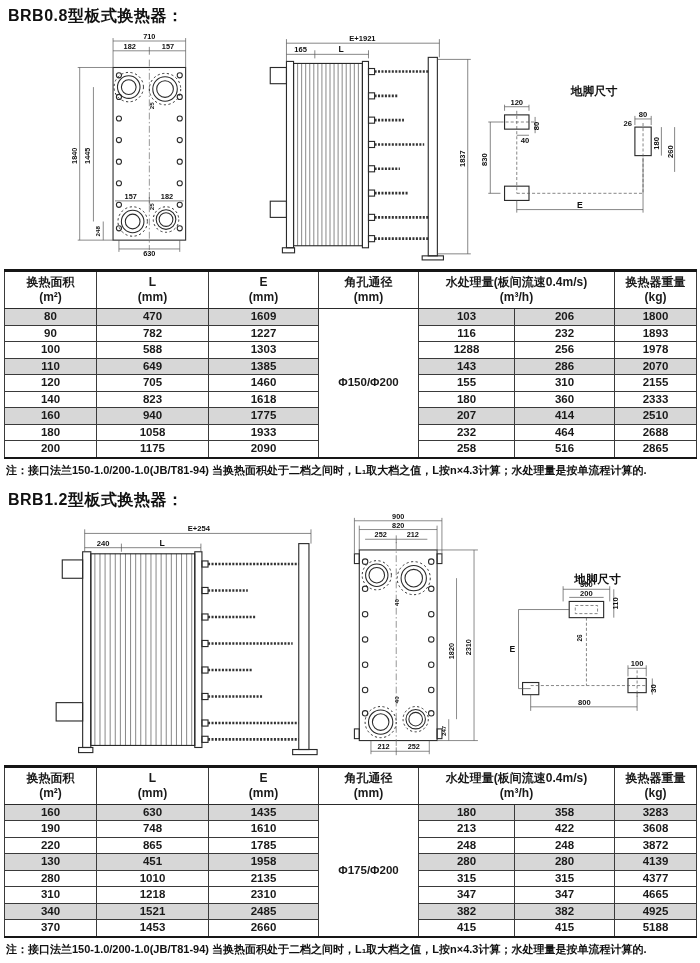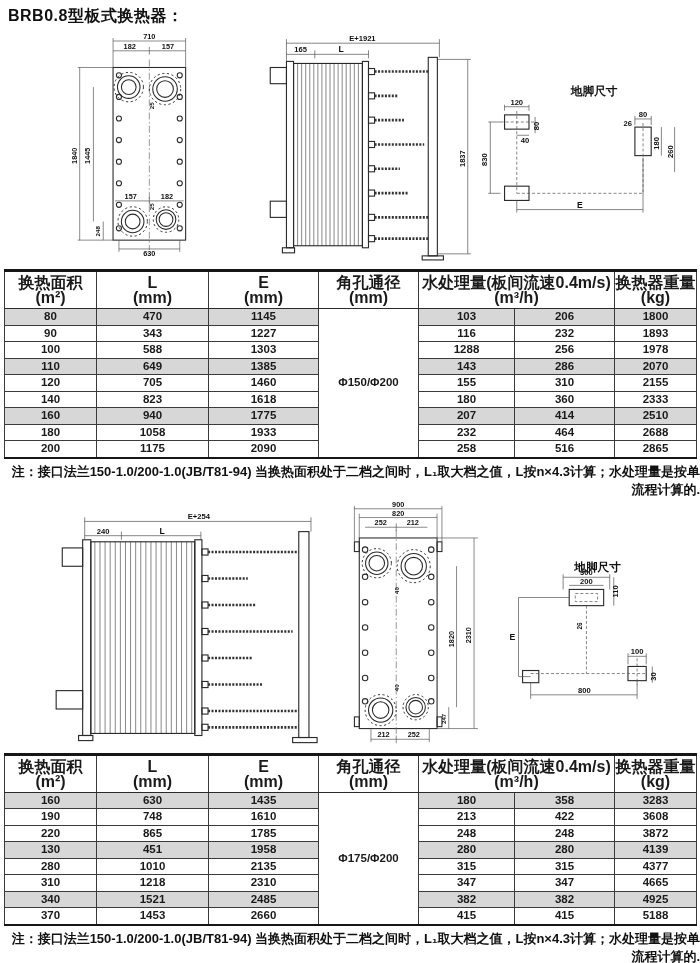--- a/index.html
+++ b/index.html
@@ -13,27 +13,27 @@
   .ln{stroke:#2a2a2a;stroke-width:1.1;fill:none;}
   .dim{stroke:#555;stroke-width:.7;fill:none;}
   .cl{stroke:#666;stroke-width:.7;fill:none;stroke-dasharray:7 2.5 1.5 2.5;}
   .dash{stroke:#555;stroke-width:.7;fill:none;stroke-dasharray:3 2;}
   .bolt{stroke:#2a2a2a;stroke-width:1;fill:none;stroke-dasharray:2.2 2.6;}
   .hatch{stroke:#2a2a2a;stroke-width:.55;fill:none;}
   .rod{stroke:#333;stroke-width:2.6;fill:none;stroke-dasharray:2 1.4;}
   table.spec{border-collapse:collapse;width:692px;margin:2px 0 0 4px;table-layout:fixed;
              border-top:3px solid #161616;border-bottom:2px solid #161616;
              border-left:1.5px solid #161616;border-right:1.5px solid #161616;}
-  table.spec th{border:1px solid #3a3a3a;border-bottom:1.5px solid #2a2a2a;font-size:16px;
+  table.spec th{border:1px solid #3a3a3a;border-bottom:1.5px solid #2a2a2a;font-size:12px;
                 font-weight:700;padding:3px 0;line-height:15px;text-align:center;}
   table.spec td{border:1px solid #3a3a3a;font-size:11.5px;font-weight:700;text-align:center;
                 height:15.5px;padding:0;line-height:15px;}
   tr.sh td{background:#d7d7d7;}
   td.bore{background:#fff !important;font-size:12px;}
-  .note{font-size:13px;font-weight:700;margin:4px 0 0 6px;color:#111;text-align:right;}
+  .note{font-size:11px;font-weight:700;margin:4px 0 0 6px;color:#111;}
 </style>
 </head>
 <body>
 
 <div id="page">
 
   <div class="s-title">BRB0.8型板式换热器：</div>
 
   <div class="draw-area" style="height:240px;padding-left:44px;">
 
@@ -209,29 +209,29 @@
         <th><span>E</span><br><span>(mm)</span></th>
         <th><span>角孔通径</span><br><span>(mm)</span></th>
         <th colspan="2"><span>水处理量(板间流速0.4m/s)</span><br><span>(m³/h)</span></th>
         <th><span>换热器重量</span><br><span>(kg)</span></th>
       </tr>
     </thead>
     <tbody>
       <tr class="sh">
           <td>80</td>
           <td>470</td>
-          <td>1145</td>
+          <td>1609</td>
           <td class="bore" rowspan="9">Φ150/Φ200</td>
           <td>103</td>
           <td>206</td>
           <td>1800</td>
         </tr>
       <tr>
           <td>90</td>
-          <td>343</td>
+          <td>782</td>
           <td>1227</td>
           <td>116</td>
           <td>232</td>
           <td>1893</td>
         </tr>
       <tr>
           <td>100</td>
           <td>588</td>
           <td>1303</td>
           <td>1288</td>
@@ -283,20 +283,21 @@
           <td>1175</td>
           <td>2090</td>
           <td>258</td>
           <td>516</td>
           <td>2865</td>
         </tr>
     </tbody>
   </table>
   <div class="note">注：接口法兰150-1.0/200-1.0(JB/T81-94) 当换热面积处于二档之间时，L₁取大档之值，L按n×4.3计算；水处理量是按单流程计算的.</div>
 
+  <div class="s-title" style="margin-top:12px;">BRB1.2型板式换热器：</div>
 
   <div class="draw-area" style="height:252px;">
 
     <svg style="left:48px;top:12px;" width="316" height="240" viewBox="0 0 310 235">
       <g>
         <rect class="ln" x="14" y="36" width="20" height="18"></rect>
         <rect class="ln" x="8" y="176" width="26" height="18"></rect>
         <rect class="ln" x="34" y="28" width="8" height="192"></rect>
         <rect class="ln" x="42" y="30" width="102" height="188"></rect>
         <path class="hatch" d="M46 30V218M51 30V218M56 30V218M61 30V218M66 30V218M71 30V218M76 30V218M81 30V218M86 30V218M91 30V218M96 30V218M101 30V218M106 30V218M111 30V218M116 30V218M121 30V218M126 30V218M131 30V218M136 30V218M141 30V218"></path>

